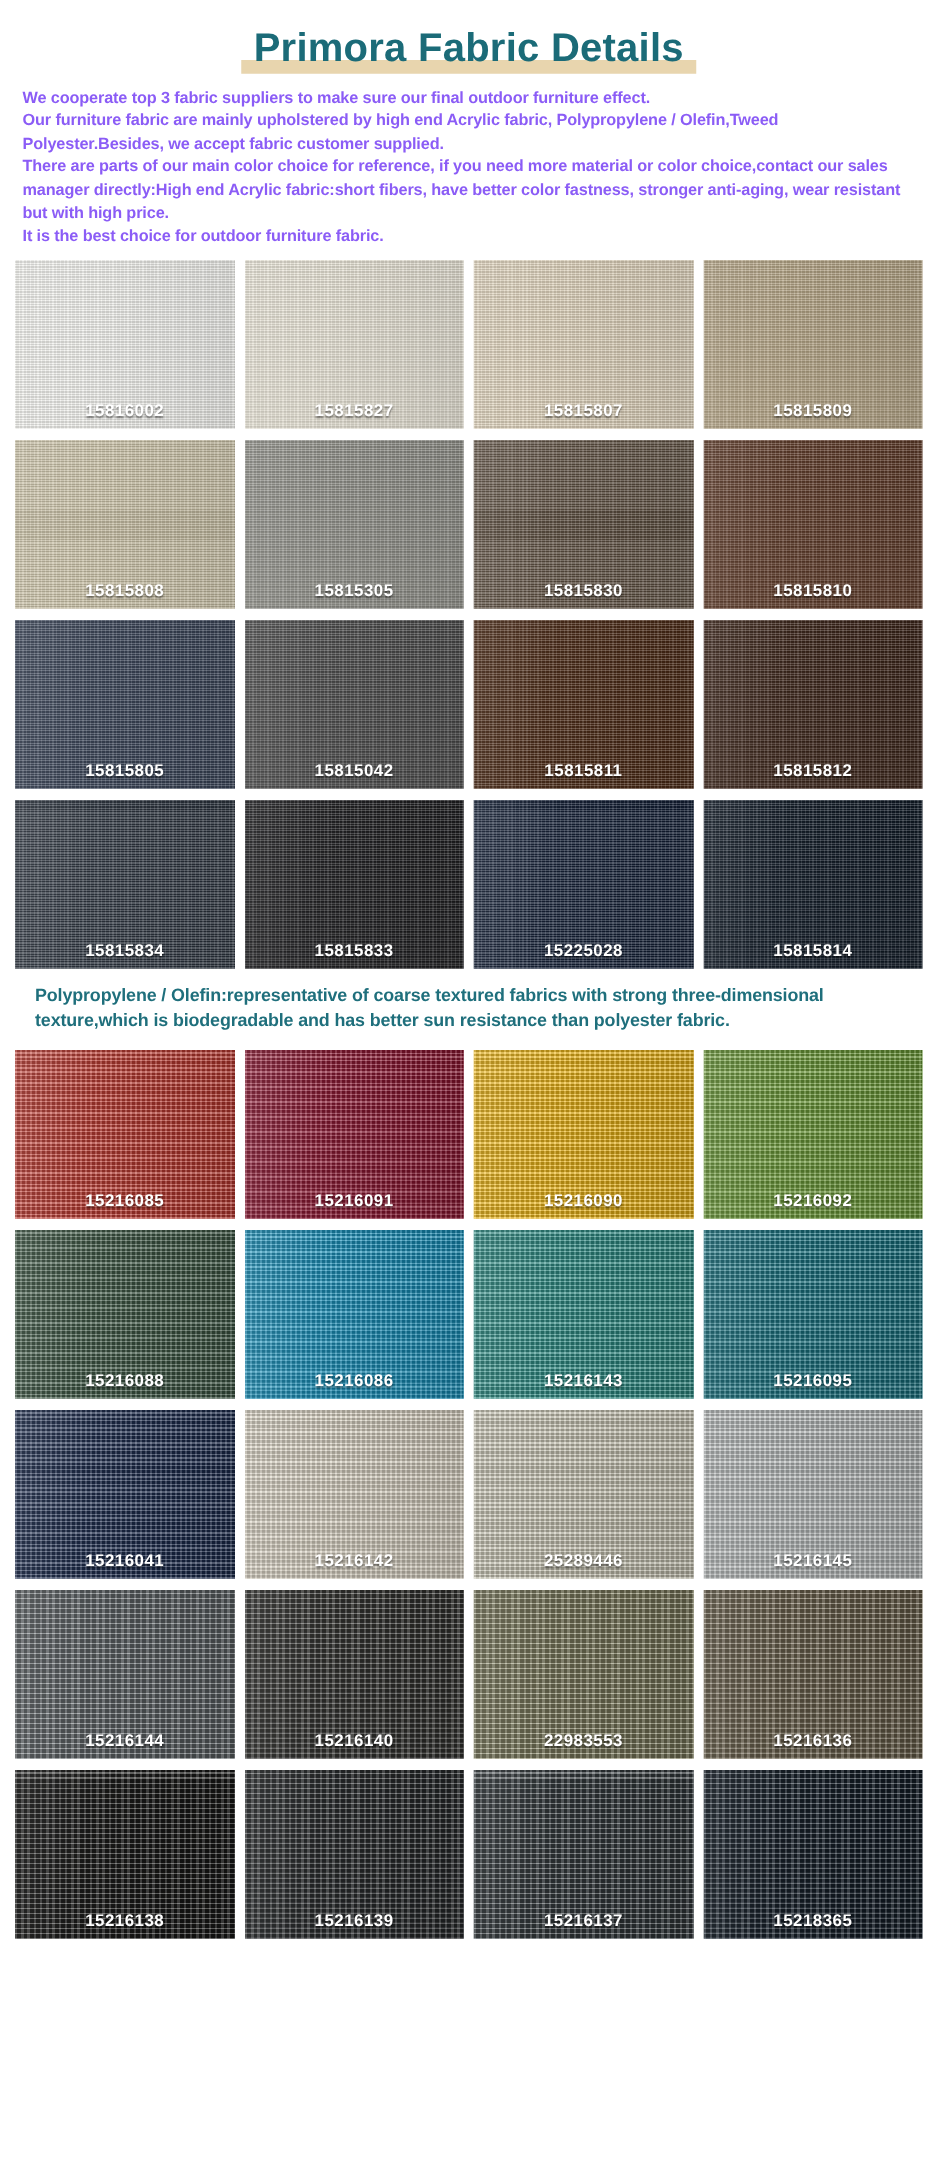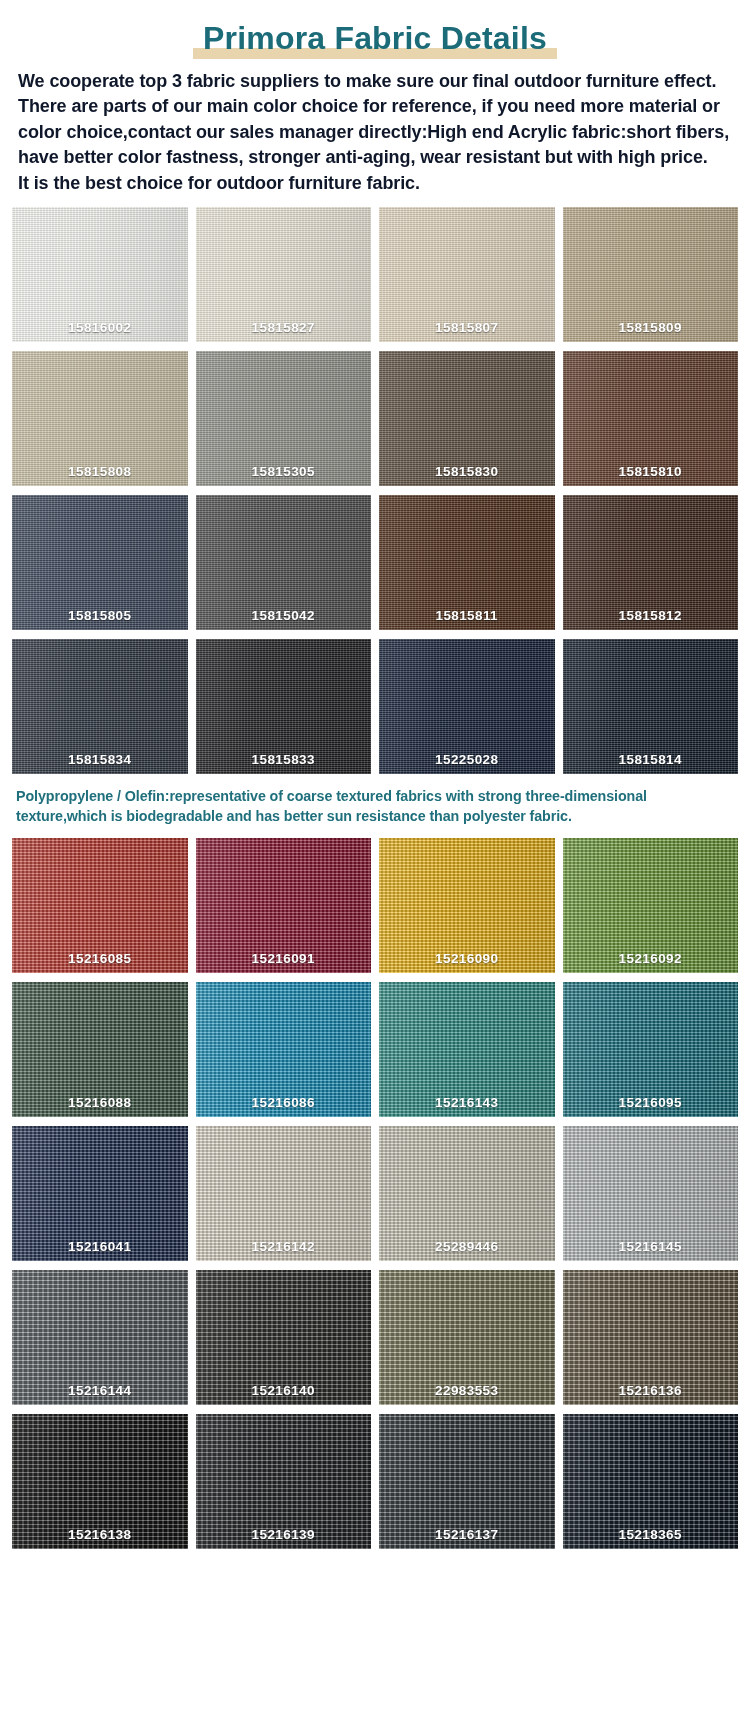--- a/index.html
+++ b/index.html
@@ -50,30 +50,30 @@
     z-index: 0;
   }
   .title-text {
     position: relative;
     z-index: 1;
   }
 
   
   .intro {
     padding: 4px 18px 6px 18px;
-    color: #0f172a;
-    font-size: 18px;
+    color: #8b5cf6;
+    font-size: 13px;
     font-weight: bold;
     line-height: 1.42;
     letter-spacing: -0.1px;
   }
   .intro p { margin: 0; }
 
   .section-note {
-    padding: 12px 18px 10px 16px;
+    padding: 12px 18px 10px 28px;
     color: #1f6f7c;
     font-size: 14.3px;
     font-weight: bold;
     line-height: 1.42;
     letter-spacing: -0.1px;
   }
 
   
   .grid {
     padding: 0 12px;
@@ -160,20 +160,21 @@
 
   <div class="title-wrap">
     <div class="title">
       <span class="title-underline"></span>
       <span class="title-text">Primora Fabric Details</span>
     </div>
   </div>
 
   <div class="intro">
     <p>We cooperate top 3 fabric suppliers to make sure our final outdoor furniture effect.</p>
+    <p>Our furniture fabric are mainly upholstered by high end Acrylic fabric, Polypropylene / Olefin,Tweed Polyester.Besides, we accept fabric customer supplied.</p>
     <p>There are parts of our main color choice for reference, if you need more material or color choice,contact our sales manager directly:High end Acrylic fabric:short fibers, have better color fastness, stronger anti-aging, wear resistant but with high price.</p>
     <p>It is the best choice for outdoor furniture fabric.</p>
   </div>
 
   <div class="grid acrylic" id="acrylic-grid">
       <div class="swatch" style="background-color: rgb(242, 242, 238);">
         <div class="tex canvas"></div>
         <div class="sheen"></div>
         <div class="code">15816002</div>
       </div>

